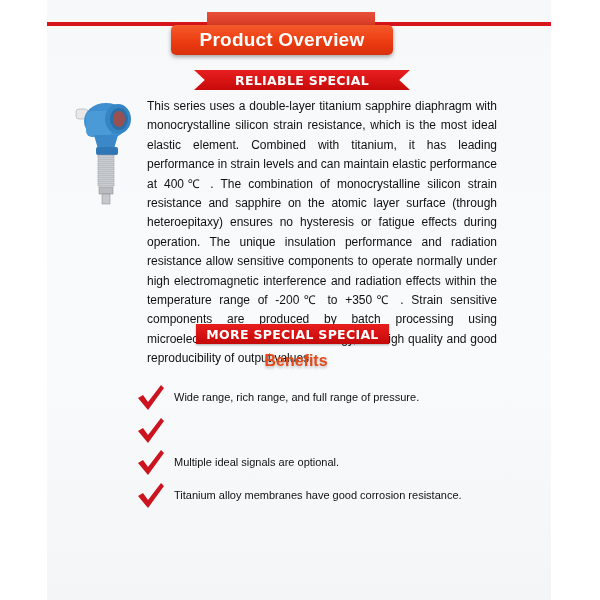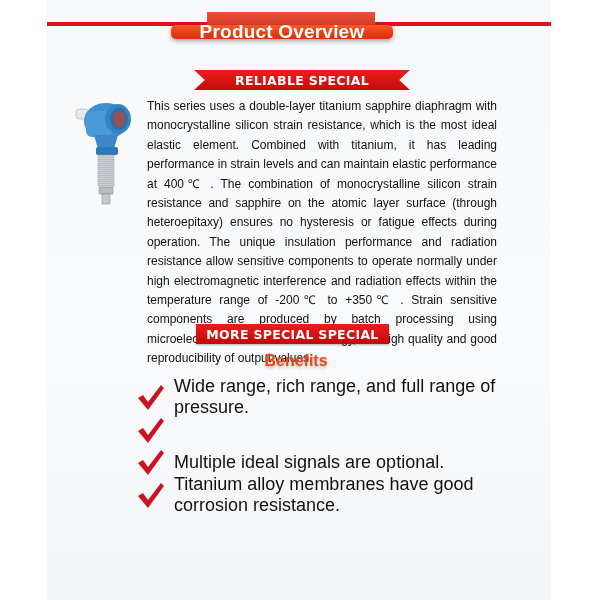--- a/index.html
+++ b/index.html
@@ -1,31 +1,31 @@
 <!DOCTYPE html>
 <html><head>
 <meta charset="utf-8">
 <style>
   html, body { margin:0; padding:0; background:#ffffff; }
   body { width:600px; height:600px; position:relative; overflow:hidden; font-family:"Liberation Sans", sans-serif; }
   .panel { position:absolute; left:47px; top:0; width:504px; height:600px; background:linear-gradient(180deg,#f7f8fa 0%,#f9fafb 60%,#f4f5f7 100%); }
   .topline { position:absolute; left:47px; top:22px; width:504px; height:4px; background:#d8141c; }
   .tab-top { position:absolute; left:207px; top:12px; width:168px; height:14px; background:linear-gradient(180deg,#e8503a,#d63a25); }
-  .title-banner { position:absolute; left:171px; top:25px; width:222px; height:14px; border-radius:5px; background:linear-gradient(180deg,#f55a2a 0%,#ea3a10 60%,#d9300c 100%); box-shadow:0 2px 4px rgba(0,0,0,0.35); display:flex; align-items:center; justify-content:center; }
+  .title-banner { position:absolute; left:171px; top:25px; width:222px; height:30px; border-radius:5px; background:linear-gradient(180deg,#f55a2a 0%,#ea3a10 60%,#d9300c 100%); box-shadow:0 2px 4px rgba(0,0,0,0.35); display:flex; align-items:center; justify-content:center; }
   .title-banner span { color:#fff; font-weight:bold; font-size:19px; letter-spacing:0.2px; }
   .ribbon { position:absolute; height:20px; display:flex; align-items:center; justify-content:center; color:#fff; font-weight:bold; font-family:"DejaVu Sans", sans-serif; font-size:12.5px; letter-spacing:0.3px; }
   .ribbon-1 { left:194px; top:70px; width:216px; background:linear-gradient(180deg,#e81f1f,#c80a0a); clip-path:polygon(0 0,100% 0,95% 50%,100% 100%,0 100%,5% 50%); }
   .ribbon-2 { left:196px; top:324px; width:193px; background:linear-gradient(180deg,#e81e1e,#c40808); box-shadow:0 1px 2px rgba(0,0,0,0.3); }
   .product-img { position:absolute; left:74px; top:95px; width:70px; height:110px; }
   .desc { position:absolute; left:147px; top:97px; width:350px; font-size:12px; line-height:19.4px; color:#111; text-align:justify; font-family:"Liberation Sans", sans-serif; }
   .benefits-title { position:absolute; left:236px; top:352px; width:120px; text-align:center; color:#e44a1a; font-weight:bold; font-size:16px; text-shadow:0 2px 3px rgba(0,0,0,0.25); }
   .benefit-list { position:absolute; left:137px; top:381px; width:400px; margin:0; padding:0; list-style:none; }
   .benefit { display:flex; align-items:center; height:32.5px; }
   .check { width:28px; height:28px; margin-right:9px; flex:0 0 auto; }
-  .benefit-text { font-size:18px; color:#111; }
+  .benefit-text { font-size:11px; color:#111; }
 </style>
 </head>
 <body>
 
 <div class="panel"></div>
 <div class="topline"></div>
 <div class="tab-top"></div>
 <div class="title-banner">
   <span>Product Overview</span>
 </div>

